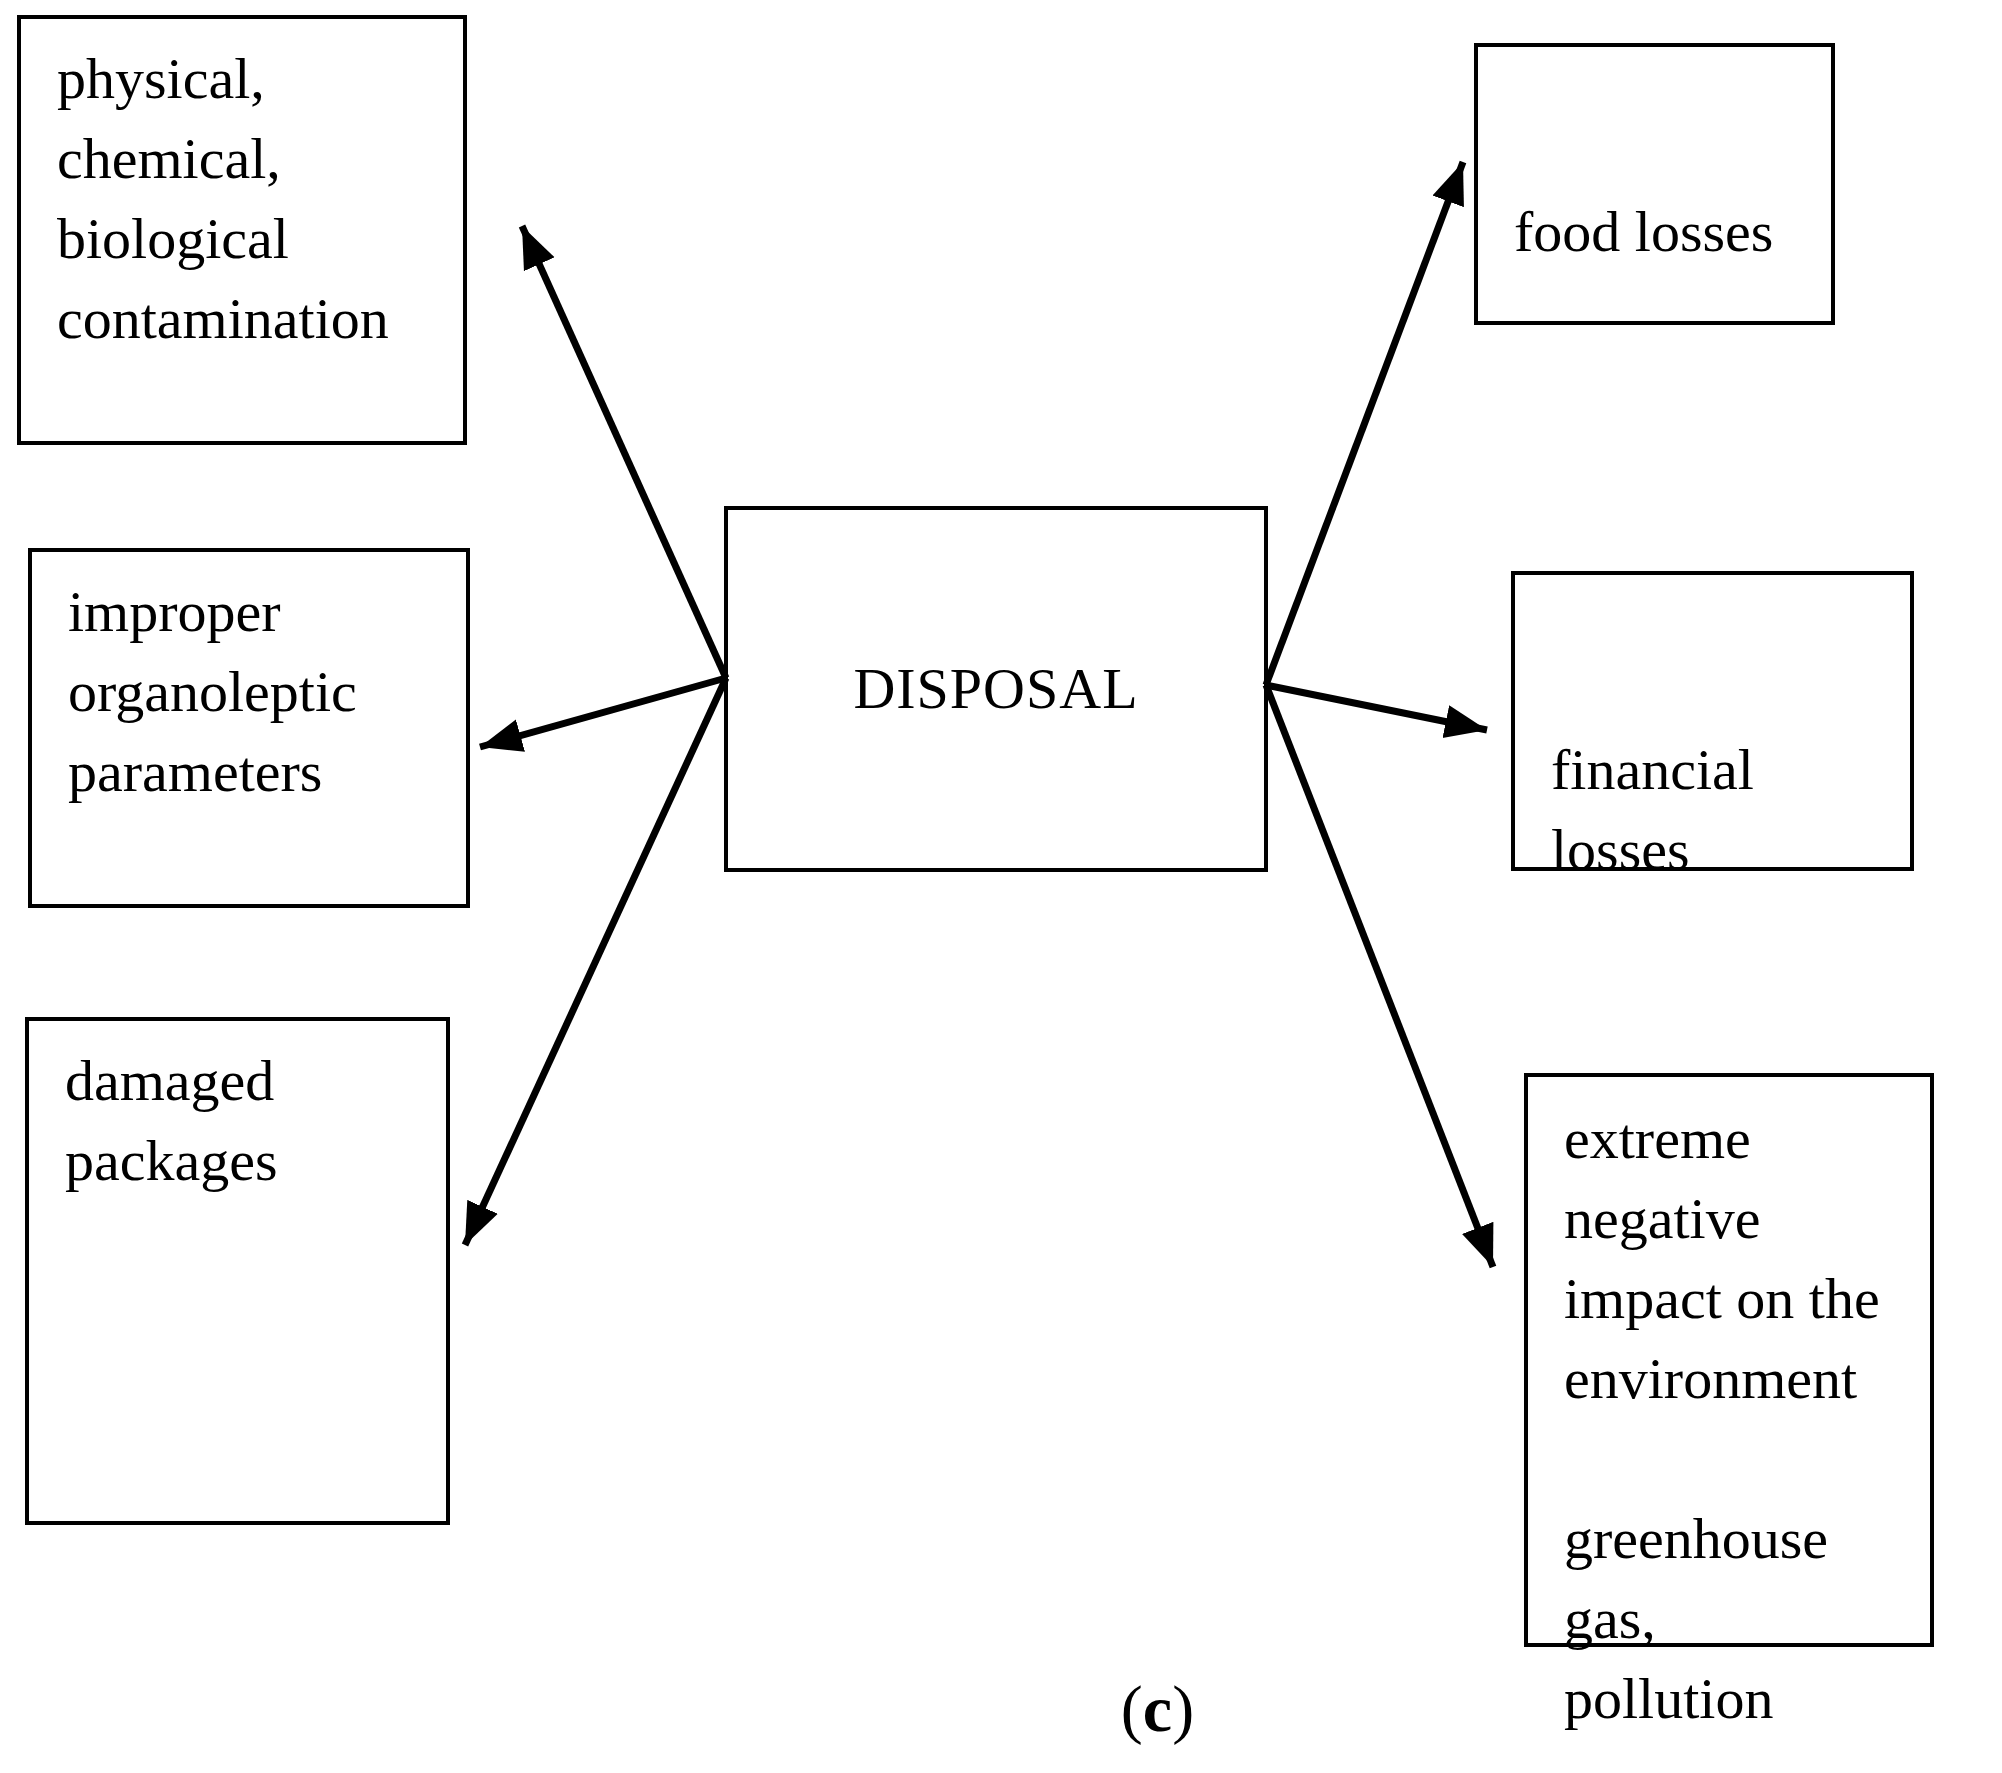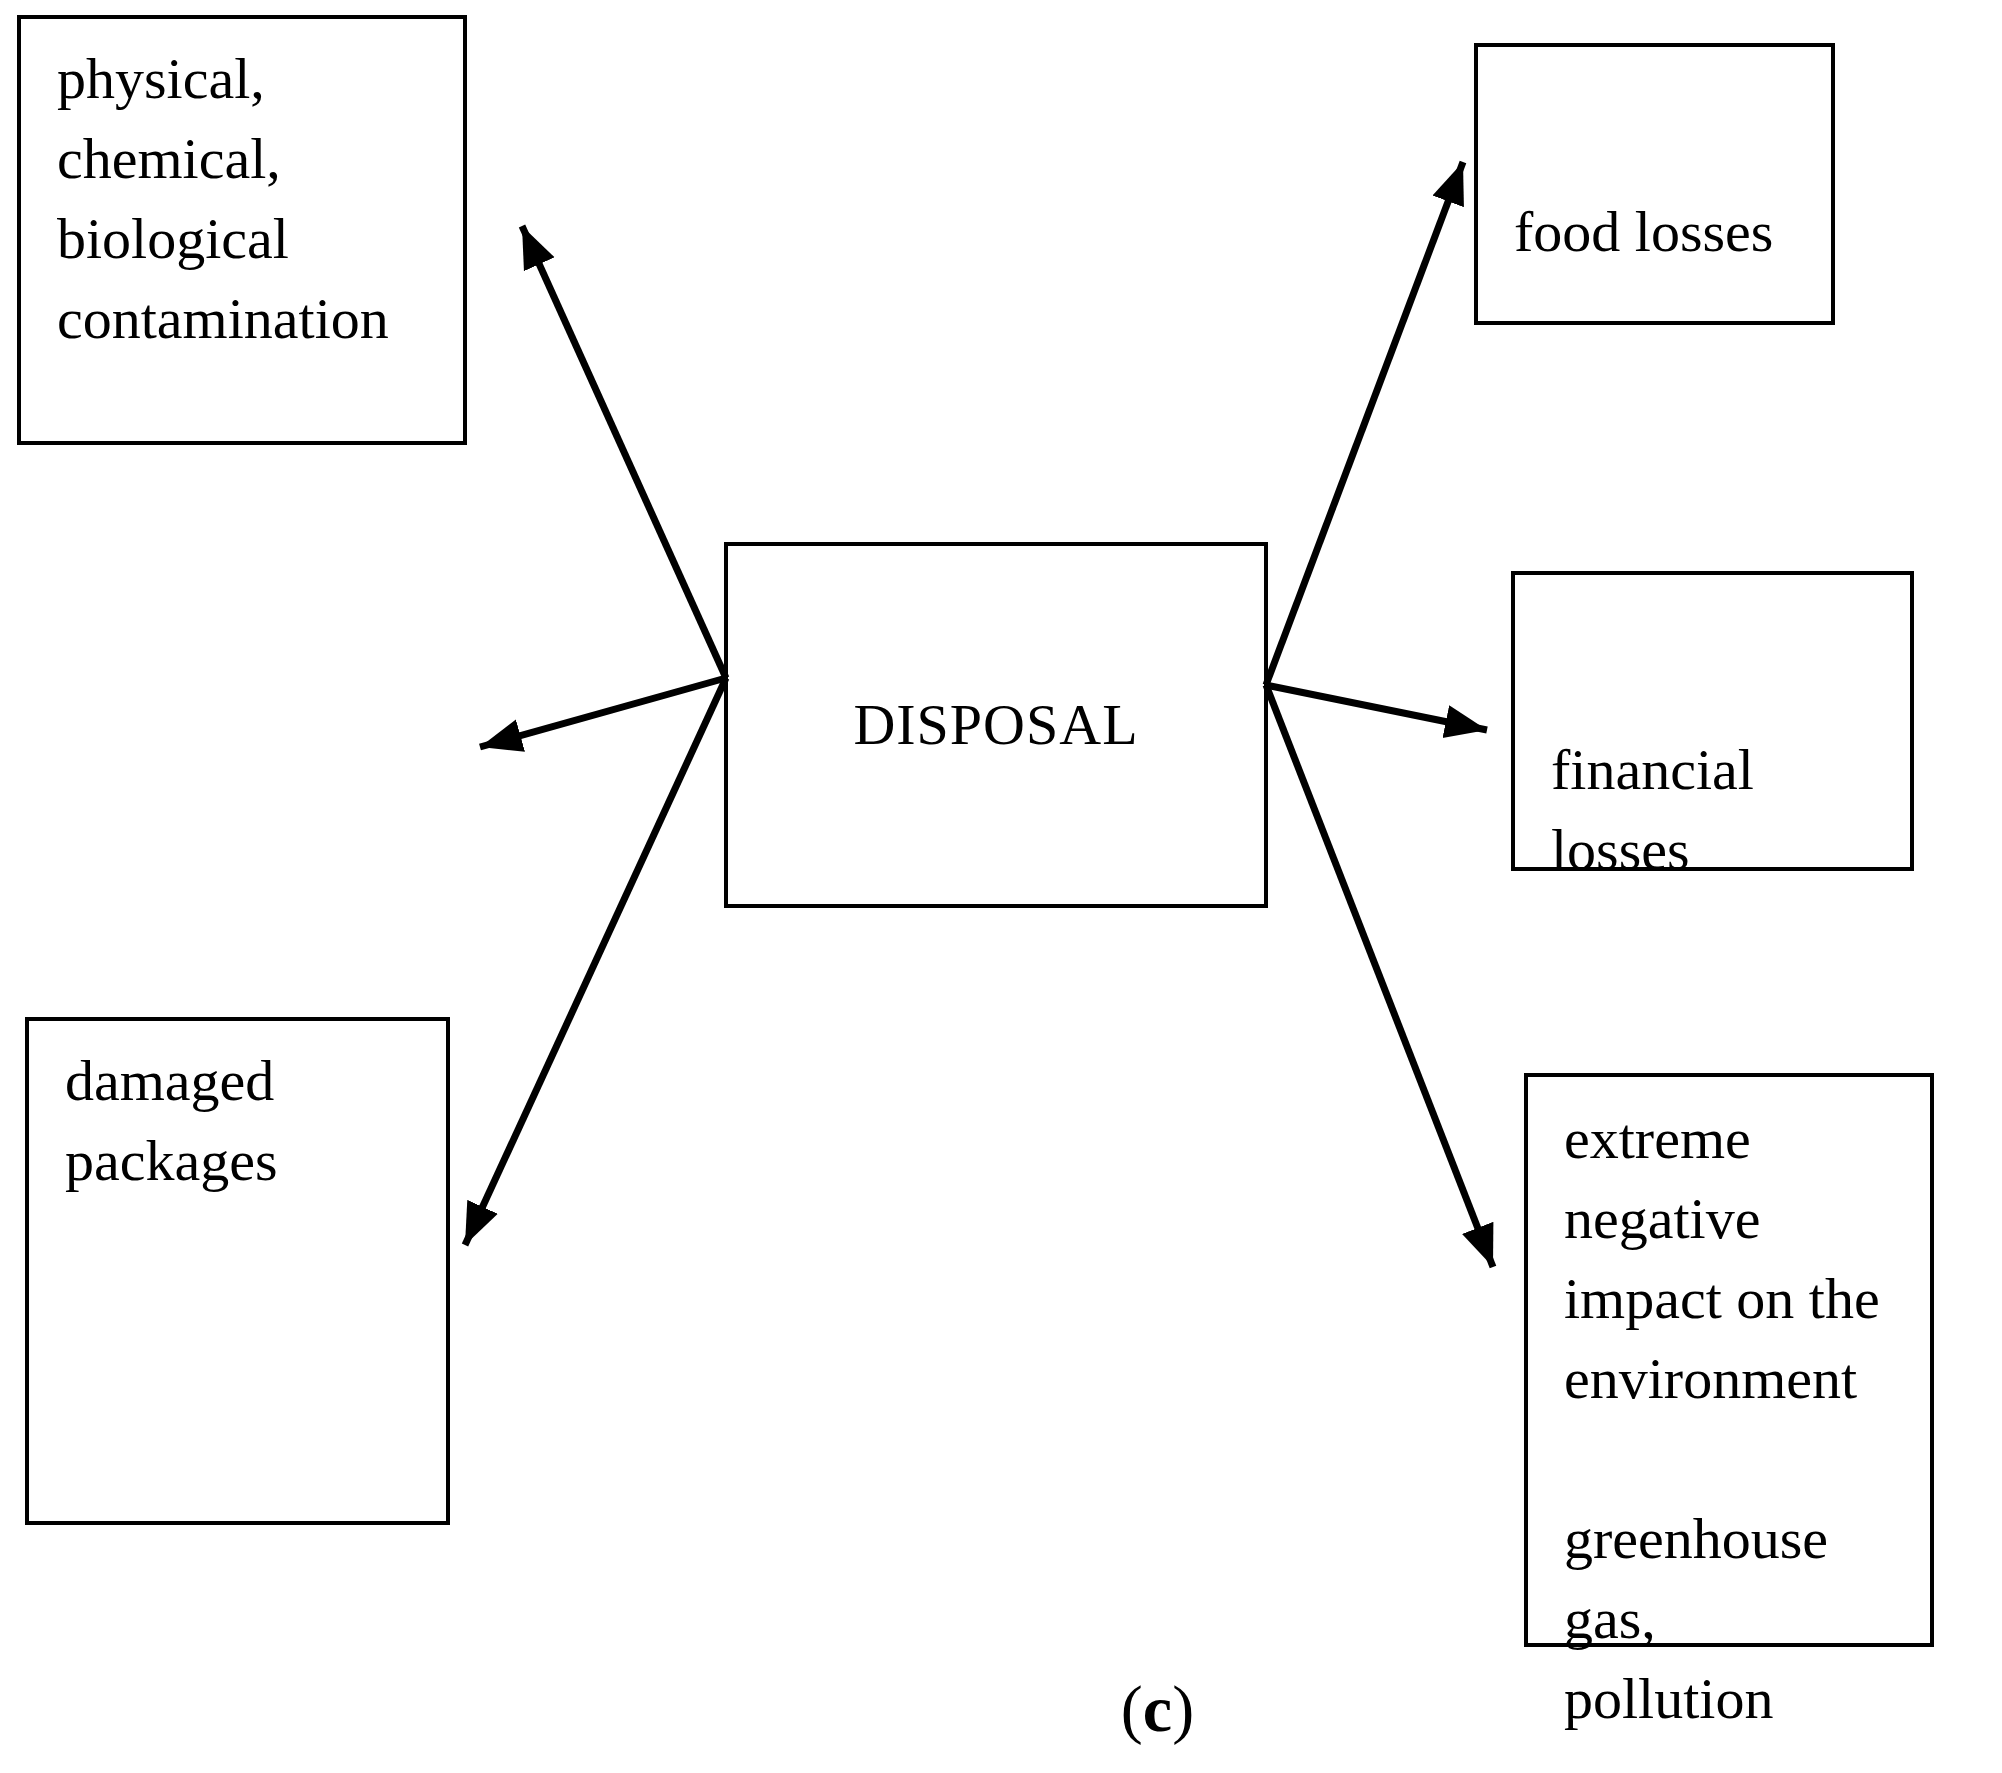--- a/index.html
+++ b/index.html
@@ -21,21 +21,20 @@
     white-space:pre-line;
     padding:20px 20px 20px 36px;
   }
   .node.center{
     display:flex;
     align-items:center;
     justify-content:center;
     padding:0;
     white-space:normal;
     letter-spacing:1px;
-    margin-top:36px;
   }
   #arrows{
     position:absolute;
     left:0;top:0;
     width:2002px;height:1773px;
     pointer-events:none;
   }
   #caption{
     position:absolute;
     left:1085px;top:1664px;
@@ -49,20 +48,23 @@
 </head>
 <body>
 
 <div id="canvas">
 
   <div class="node" style="left:17px;top:15px;width:450px;height:430px;">physical,
 chemical,
 biological
 contamination</div>
 
+  <div class="node" style="left:28px;top:548px;width:442px;height:360px;">improper
+organoleptic
+parameters</div>
 
   <div class="node" style="left:25px;top:1017px;width:425px;height:508px;">damaged
 packages</div>
 
   <div class="node center" style="left:724px;top:506px;width:544px;height:366px;">DISPOSAL</div>
 
   <div class="node" style="left:1474px;top:43px;width:361px;height:282px;padding-top:145px;">food losses</div>
 
   <div class="node" style="left:1487px;top:571px;width:403px;height:300px;padding-top:155px;margin-left:24px;">financial losses</div>
 

